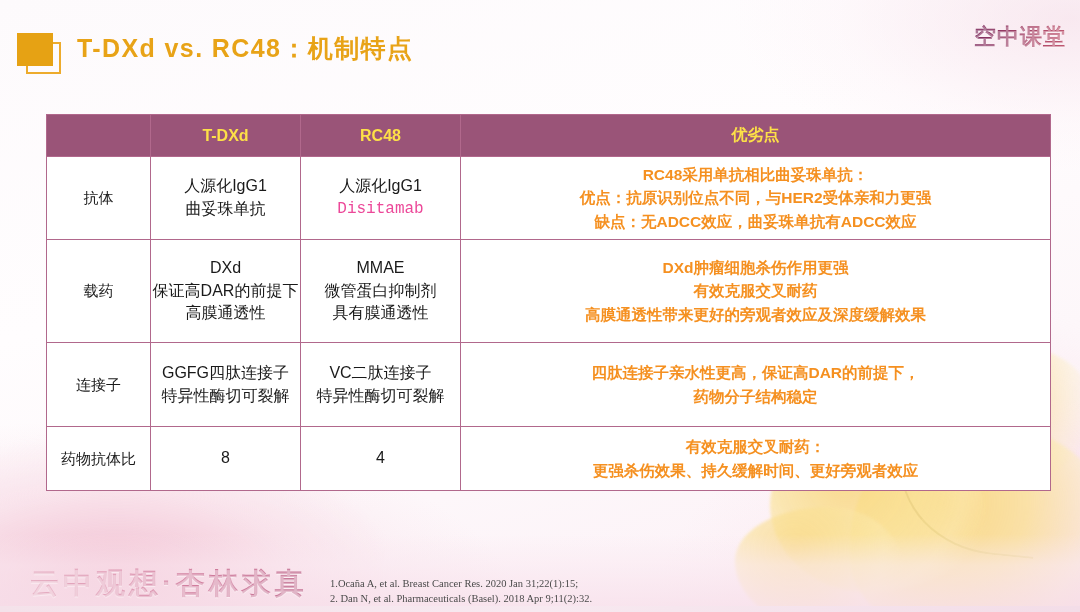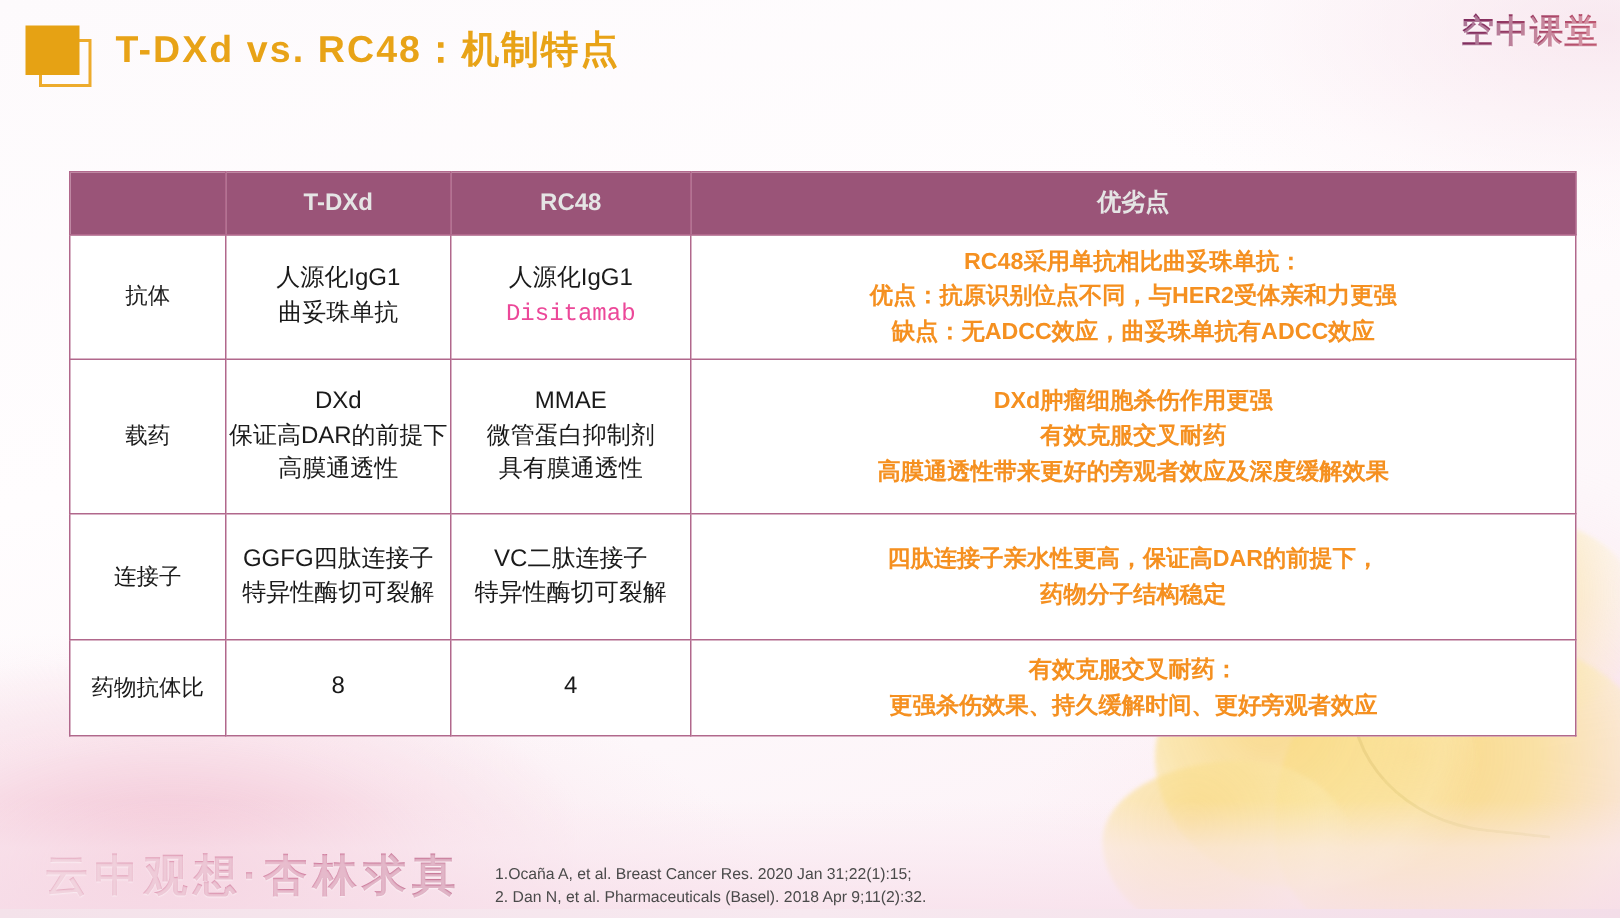--- a/index.html
+++ b/index.html
@@ -46,21 +46,21 @@
     background:radial-gradient(circle at 60% 70%, rgba(243,190,210,.45) 0%, rgba(250,222,233,.2) 50%, rgba(255,255,255,0) 75%);
     filter:blur(6px);
   }
   .leftwash{
     position:absolute;left:-60px;bottom:-60px;width:440px;height:230px;
     background:radial-gradient(ellipse at 40% 60%, rgba(237,168,192,.55) 0%, rgba(246,206,221,.3) 48%, rgba(255,255,255,0) 76%);
     filter:blur(4px);
   }
 
   
-  .title-row{position:absolute;left:0;top:0;width:1080px;height:72px;}
+  .title-row{position:absolute;left:0;top:16px;width:1080px;height:72px;}
   .sq-wrap{position:absolute;left:17px;top:17px;width:46px;height:42px;}
   .sq-out{position:absolute;left:9px;top:9px;width:35px;height:32px;border:2px solid #edab2c;box-sizing:border-box;}
   .sq-fill{position:absolute;left:0px;top:0px;width:36px;height:33px;background:#e6a214;}
   .slide-title{
     position:absolute;left:77px;top:16px;
     font-size:25px;font-weight:bold;color:#e8a317;letter-spacing:1.4px;
     white-space:nowrap;
   }
   .brand{
     position:absolute;right:14px;top:6px;
@@ -76,21 +76,21 @@
     border-collapse:collapse;background:#ffffff;
     border:1px solid #a8587e;
     table-layout:fixed;
   }
   table.cmp td,table.cmp th{
     border:1px solid #b1688c;
     text-align:center;vertical-align:middle;
     padding:0;
   }
   thead th{
-    background:#9a5478;color:#e5e5e5;
+    background:#9a5478;color:#fde047;
     font-size:16px;font-weight:bold;height:41px;
     border-color:#9a5478;
   }
   .c1{width:104px;}
   .c2{width:150px;}
   .c3{width:160px;}
   .c4{width:590px;}
 
   td.lbl{font-size:15px;color:#1a1a1a;line-height:1.45;}
   td.val{font-size:16px;color:#1a1a1a;line-height:1.42;}
@@ -118,21 +118,21 @@
     font-size:29px;font-weight:bold;letter-spacing:4px;
     background:linear-gradient(100deg,#e3a6bd 0%,#d98aa9 30%,#c96d93 60%,#b9淡 100%);
     background:linear-gradient(100deg,#e6aec2 0%,#dd93af 32%,#cd7497 62%,#c06a8d 100%);
     -webkit-background-clip:text;background-clip:text;color:transparent;
     text-shadow:0 1px 1px rgba(255,255,255,.5);
     white-space:nowrap;
   }
   .refs{
     position:absolute;left:330px;bottom:6px;
     font-size:10.5px;color:#4a4a4a;line-height:1.45;white-space:nowrap;
-    font-family:Liberation Sans, sans-serif;
+    font-family:Liberation Serif, serif;
   }
   .bottom-strip{
     position:absolute;left:0;bottom:0;width:1080px;height:6px;
     background:linear-gradient(90deg,#f4e2ea 0%,#f7e9f0 50%,#f3dde8 100%);
   }
 </style>
 </head>
 <body>
 
 <div id="slide">

